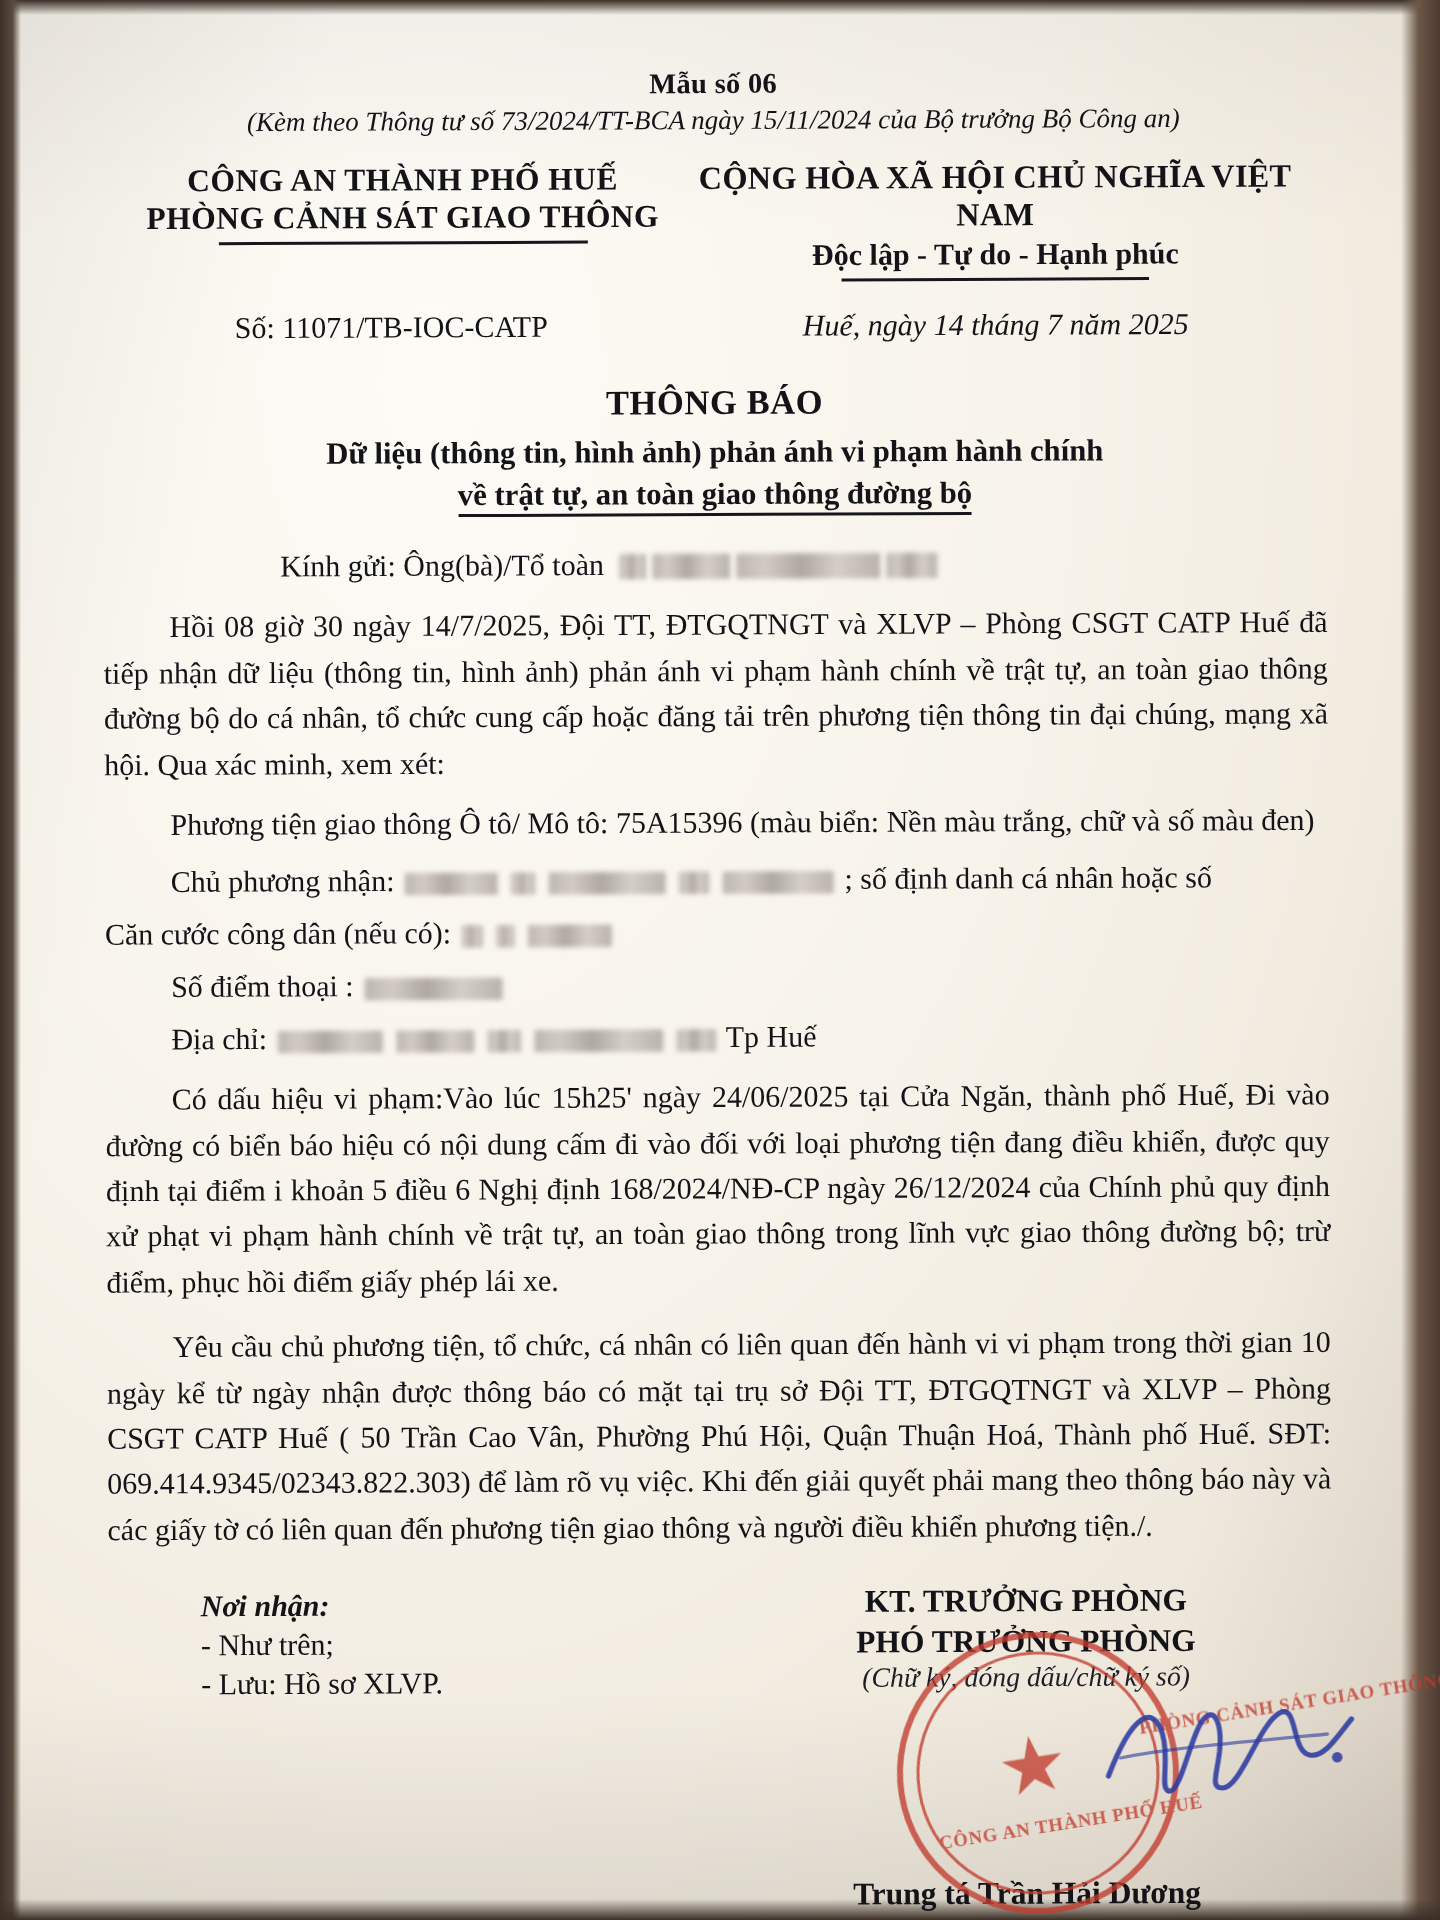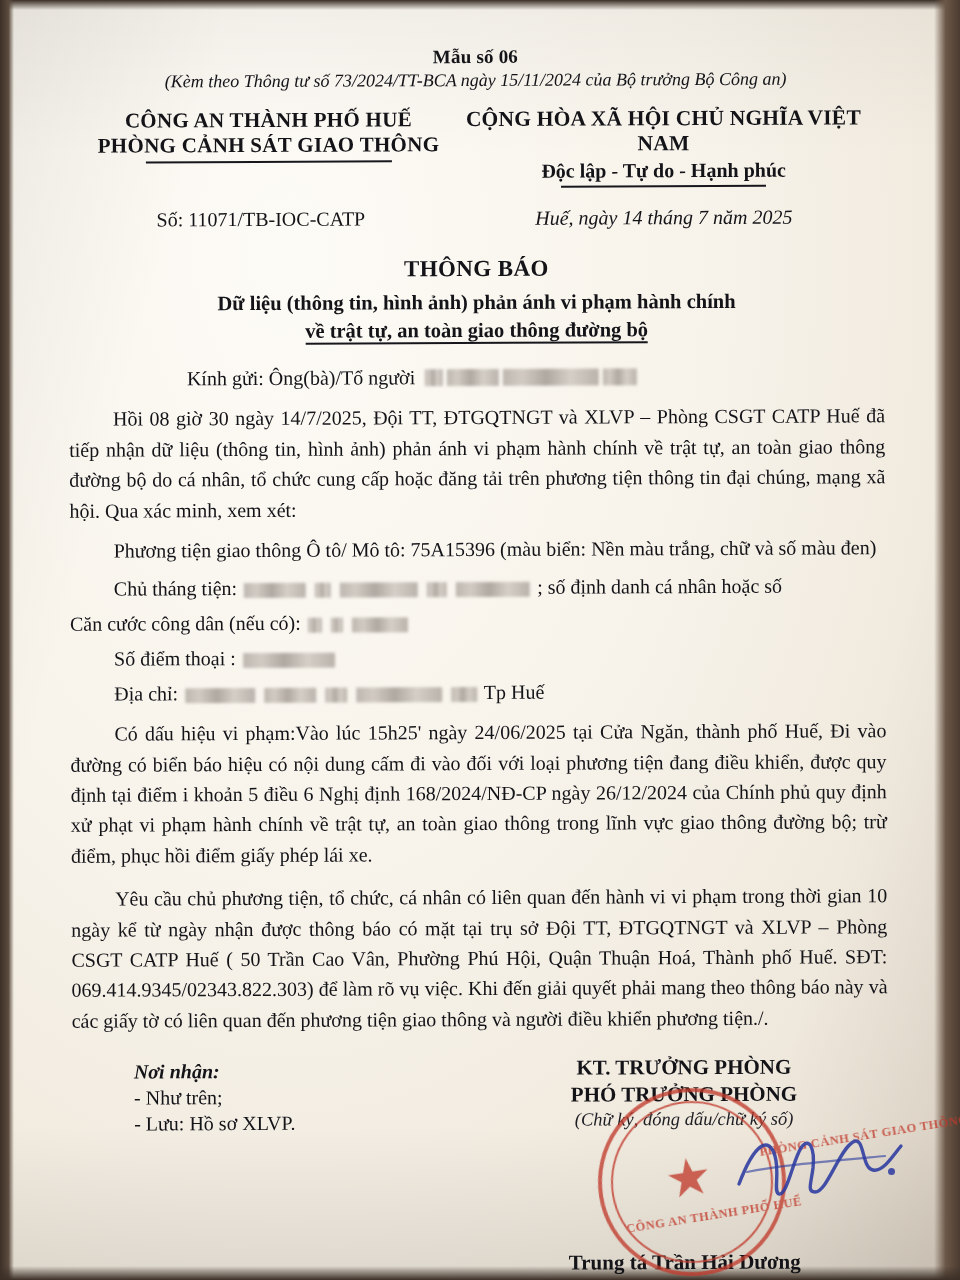--- a/index.html
+++ b/index.html
@@ -213,33 +213,33 @@
       <div class="line2-right">Huế, ngày 14 tháng 7 năm 2025</div>
     </div>
 
     <div class="title">THÔNG BÁO</div>
     <div class="subtitle">
       <span>Dữ liệu (thông tin, hình ảnh) phản ánh vi phạm hành chính</span><br>
       <span class="u2">về trật tự, an toàn giao thông đường bộ</span>
     </div>
 
     <div class="recipient">
-      <span>Kính gửi: Ông(bà)/Tổ người</span>
+      <span>Kính gửi: Ông(bà)/Tổ toàn</span>
       <span class="redact tall" style="width:18px;margin-left:10px;"></span>
       <span class="redact tall" style="width:52px;"></span>
       <span class="redact tall" style="width:96px;"></span>
       <span class="redact tall" style="width:34px;"></span>
     </div>
 
     <p class="body">Hồi 08 giờ 30 ngày 14/7/2025, Đội TT, ĐTGQTNGT và XLVP – Phòng CSGT CATP Huế  đã tiếp nhận dữ liệu (thông tin, hình ảnh) phản ánh vi phạm hành chính về trật tự, an toàn giao thông đường bộ do cá nhân, tổ chức cung cấp hoặc đăng tải trên phương tiện thông tin đại chúng, mạng xã hội. Qua xác minh, xem xét:</p>
 
     <p class="body tight">Phương tiện giao thông Ô tô/ Mô tô: 75A15396 (màu biển: Nền màu trắng, chữ và số màu đen)</p>
 
     <div class="field">
-      <span>Chủ tháng tiện:</span>
+      <span>Chủ phương nhận:</span>
       <span class="redact" style="width:62px;"></span>
       <span class="redact" style="width:16px;"></span>
       <span class="redact" style="width:78px;"></span>
       <span class="redact" style="width:20px;"></span>
       <span class="redact" style="width:74px;"></span>
       <span>; số định danh cá nhân hoặc số</span>
     </div>
 
     <div class="field cont">
       <span>Căn cước công dân (nếu có):</span>

